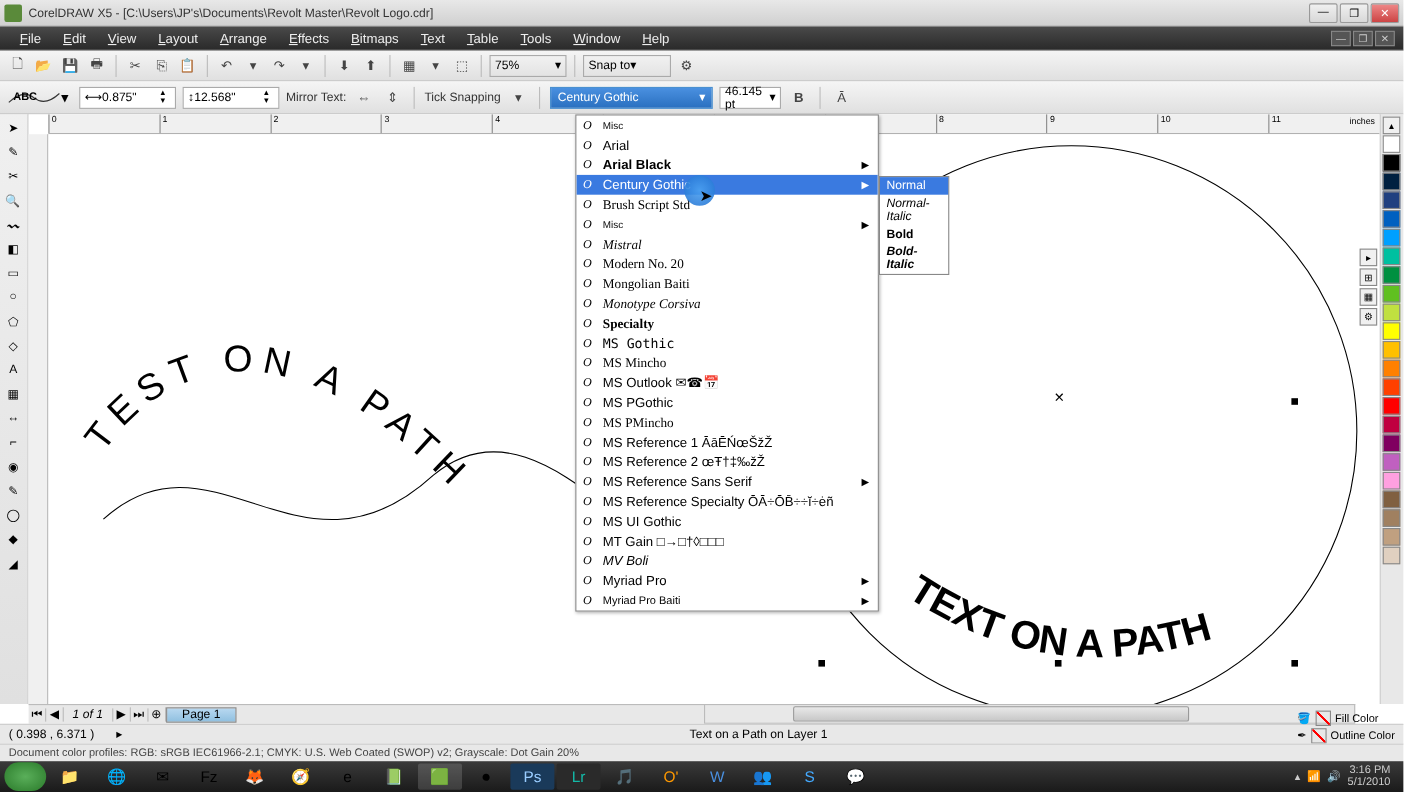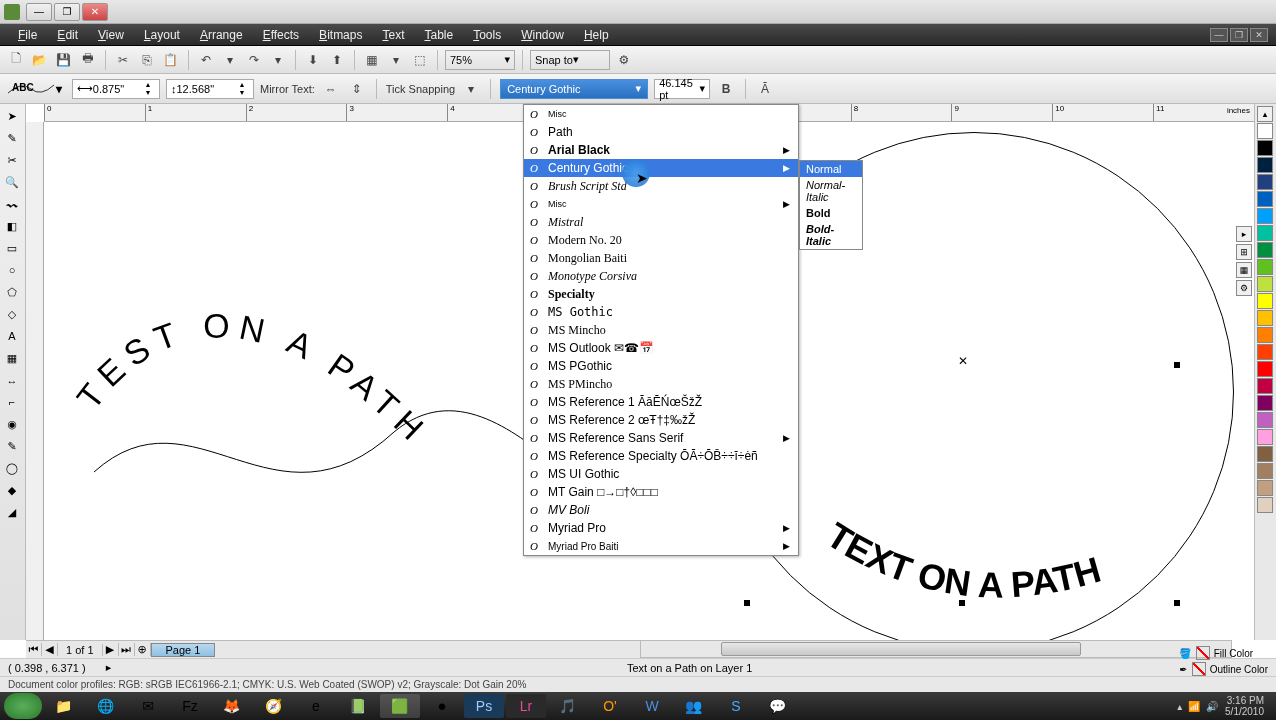--- a/index.html
+++ b/index.html
@@ -46,21 +46,21 @@
 .font-item .o { position: absolute; left: 6px; font-style: italic; font-family: serif; font-size: 11px; }
 .font-item.sel { background: #3a7ae0; color: #fff; }
 .font-item .arr-r { margin-left: auto; font-size: 9px; }
 .style-flyout { position: absolute; top: 160px; left: 799px; width: 64px; background: #fff; border: 1px solid #888; z-index: 101; }
 .style-item { padding: 2px 6px; font-size: 11px; cursor: pointer; }
 .style-item.sel { background: #3a7ae0; color: #fff; }
 .cursor-blob { position: absolute; width: 28px; height: 28px; background: radial-gradient(#4aa0f0,#2070d0); border-radius: 50%; z-index: 200; opacity: .9; }
 .cursor-arrow { position: absolute; z-index: 201; font-size: 14px; color: #000; }
 .page-tabs { position: absolute; bottom: 62px; left: 26px; right: 44px; height: 18px; background: #e8e8e8; border-top: 1px solid #bbb; display: flex; align-items: center; font-size: 11px; }
 .page-nav { width: 16px; text-align: center; cursor: pointer; border-right: 1px solid #bbb; }
-.page-count { padding: 0 8px; border-right: 1px solid #bbb; }
+.page-count { padding: 0 8px; border-right: 1px solid #bbb; font-style: italic; }
 .page-tab { padding: 0 14px; background: linear-gradient(#b8d8f0,#90c0e0); border: 1px solid #888; cursor: pointer; }
 .hscroll { position: absolute; bottom: 62px; left: 640px; right: 44px; height: 18px; background: #e8e8e8; border: 1px solid #bbb; }
 .hscroll-thumb { position: absolute; left: 80px; width: 360px; top: 1px; bottom: 1px; background: linear-gradient(#e8e8e8,#c8c8c8); border: 1px solid #999; border-radius: 2px; }
 .statusbar1 { position: absolute; bottom: 44px; left: 0; right: 0; height: 18px; background: #e8e8e8; display: flex; align-items: center; font-size: 11px; padding: 0 8px; border-top: 1px solid #ccc; }
 .statusbar2 { position: absolute; bottom: 28px; left: 0; right: 0; height: 16px; background: #e8e8e8; font-size: 10px; padding: 0 8px; display: flex; align-items: center; color: #444; border-top: 1px solid #ccc; }
 .fill-outline { position: absolute; right: 8px; bottom: 44px; font-size: 10px; display: flex; flex-direction: column; gap: 2px; }
 .fo-row { display: flex; align-items: center; gap: 4px; }
 .fo-sw { width: 14px; height: 14px; border: 1px solid #888; position: relative; }
 .fo-sw::after { content: ''; position: absolute; left: 0; top: 0; right: 0; bottom: 0; background: linear-gradient(to top right, transparent 45%, red 45%, red 55%, transparent 55%); }
 .taskbar { position: absolute; bottom: 0; left: 0; right: 0; height: 28px; background: linear-gradient(#3a3a3a,#1a1a1a); display: flex; align-items: center; padding: 0 4px; gap: 2px; }
@@ -71,20 +71,21 @@
 .right-docker { position: absolute; right: 22px; top: 122px; width: 18px; display: flex; flex-direction: column; gap: 2px; }
 .dock-btn { width: 16px; height: 16px; border: 1px solid #888; background: #f0f0f0; font-size: 9px; display: flex; align-items: center; justify-content: center; cursor: pointer; }
 svg.curve { position: absolute; left: 30px; top: 140px; }
 svg.textpath { position: absolute; }
 </style>
 </head>
 <body>
 
 <div class="titlebar">
   <div class="titlebar-icon"></div>
+  <div class="titlebar-text">CorelDRAW X5 - [C:\Users\JP's\Documents\Revolt Master\Revolt Logo.cdr]</div>
   <div class="winbtns">
     <div class="winbtn">—</div>
     <div class="winbtn">❐</div>
     <div class="winbtn close">✕</div>
   </div>
 </div>
 
 <div class="menubar">
   <div id="menus" style="display: flex;">
       <div class="menu-item"><u>F</u>ile</div>
@@ -267,35 +268,35 @@
     </div>
 </div>
 
 <div class="font-dropdown" id="fontlist">
     <div class="font-item">
       <span class="o">O</span>
       <span style="font-size:9px">Misc</span>
     </div>
     <div class="font-item">
       <span class="o">O</span>
-      <span style="">Path</span>
+      <span style="">Arial</span>
     </div>
     <div class="font-item">
       <span class="o">O</span>
       <span style="font-weight:900;font-family:'Arial Black',sans-serif">Arial Black</span>
       <span class="arr-r">▶</span>
     </div>
     <div class="font-item sel">
       <span class="o">O</span>
       <span style="">Century Gothic</span>
       <span class="arr-r">▶</span>
     </div>
     <div class="font-item">
       <span class="o">O</span>
-      <span style="font-style:italic;font-family:cursive">Brush Script Std</span>
+      <span style="font-family:cursive">Brush Script Std</span>
     </div>
     <div class="font-item">
       <span class="o">O</span>
       <span style="font-size:9px">Misc</span>
       <span class="arr-r">▶</span>
     </div>
     <div class="font-item">
       <span class="o">O</span>
       <span style="font-family:cursive;font-style:italic">Mistral</span>
     </div>
@@ -425,21 +426,21 @@
   <div class="task-icon">🌐</div>
   <div class="task-icon">✉</div>
   <div class="task-icon">Fz</div>
   <div class="task-icon">🦊</div>
   <div class="task-icon">🧭</div>
   <div class="task-icon">e</div>
   <div class="task-icon">📗</div>
   <div class="task-icon active">🟩</div>
   <div class="task-icon">⏺</div>
   <div class="task-icon" style="background:#1a3a5a;color:#9cf">Ps</div>
-  <div class="task-icon" style="background:#2a2a2a;color:#ec4899">Lr</div>
+  <div class="task-icon" style="background:#2a2a2a;color:#14b8a6">Lr</div>
   <div class="task-icon">🎵</div>
   <div class="task-icon" style="color:#f90">O'</div>
   <div class="task-icon" style="color:#4a90e0">W</div>
   <div class="task-icon">👥</div>
   <div class="task-icon" style="color:#4af">S</div>
   <div class="task-icon">💬</div>
   <div class="tray">
     <span>▴</span>
     <span>📶</span>
     <span>🔊</span>

